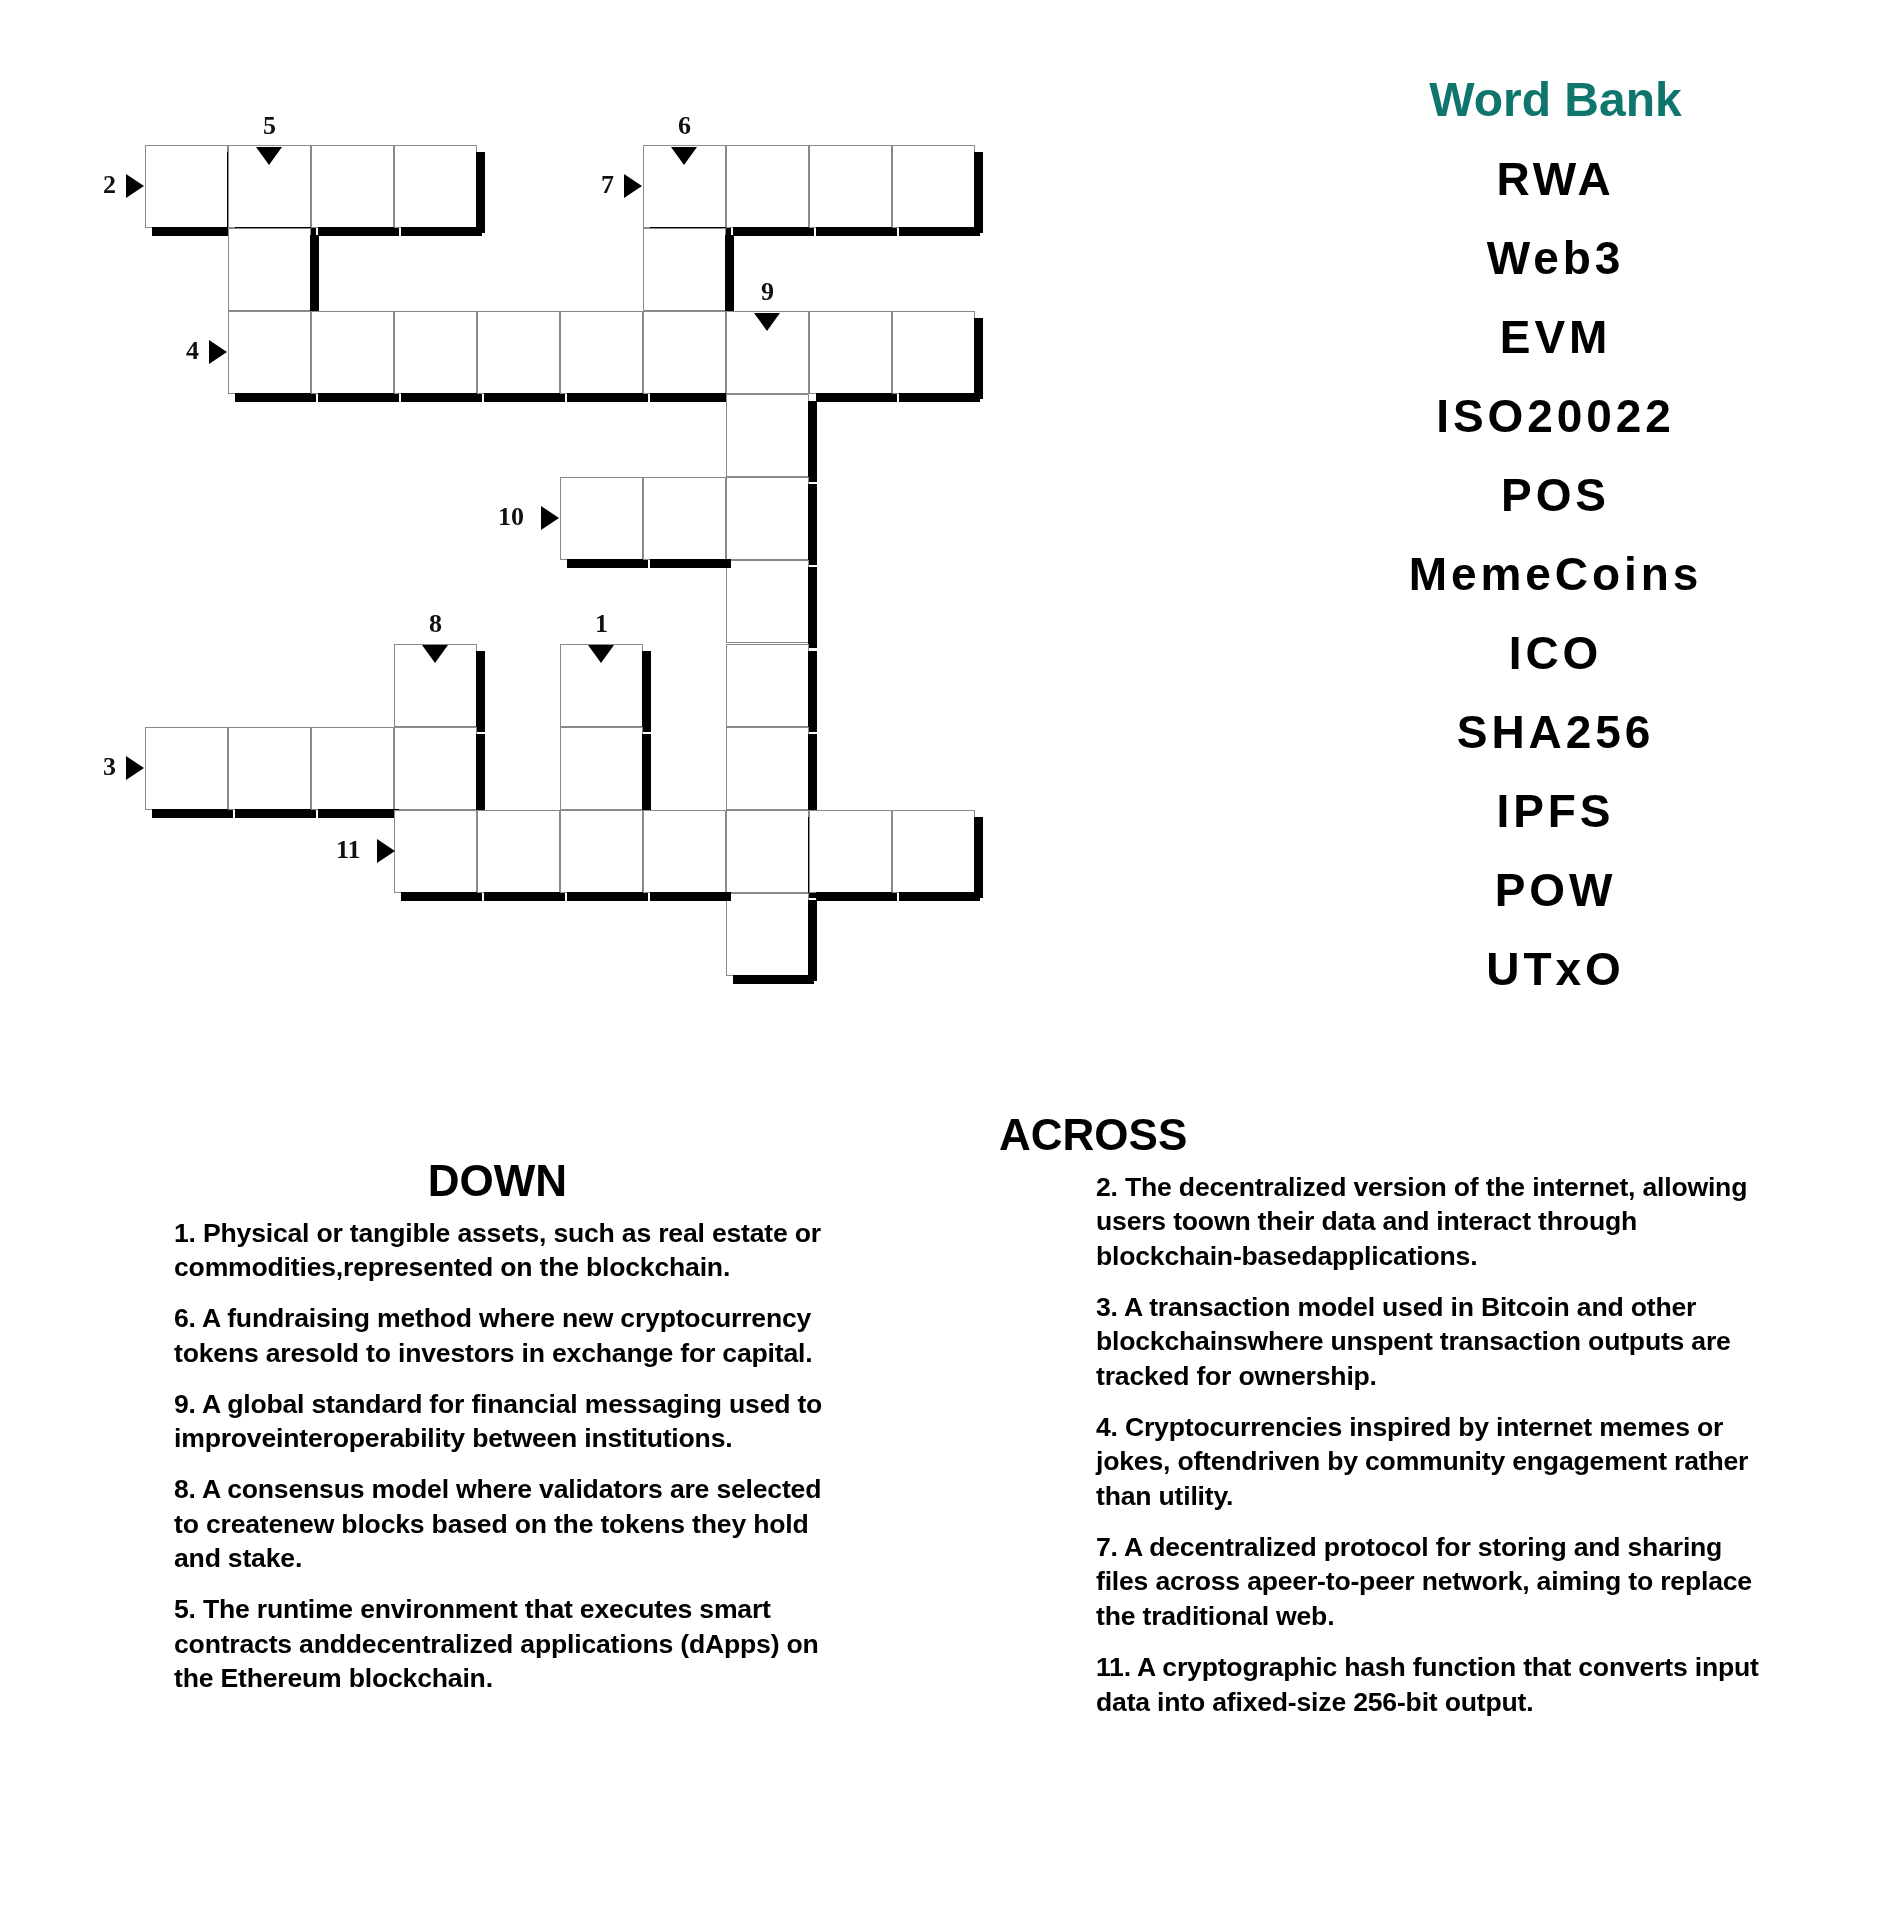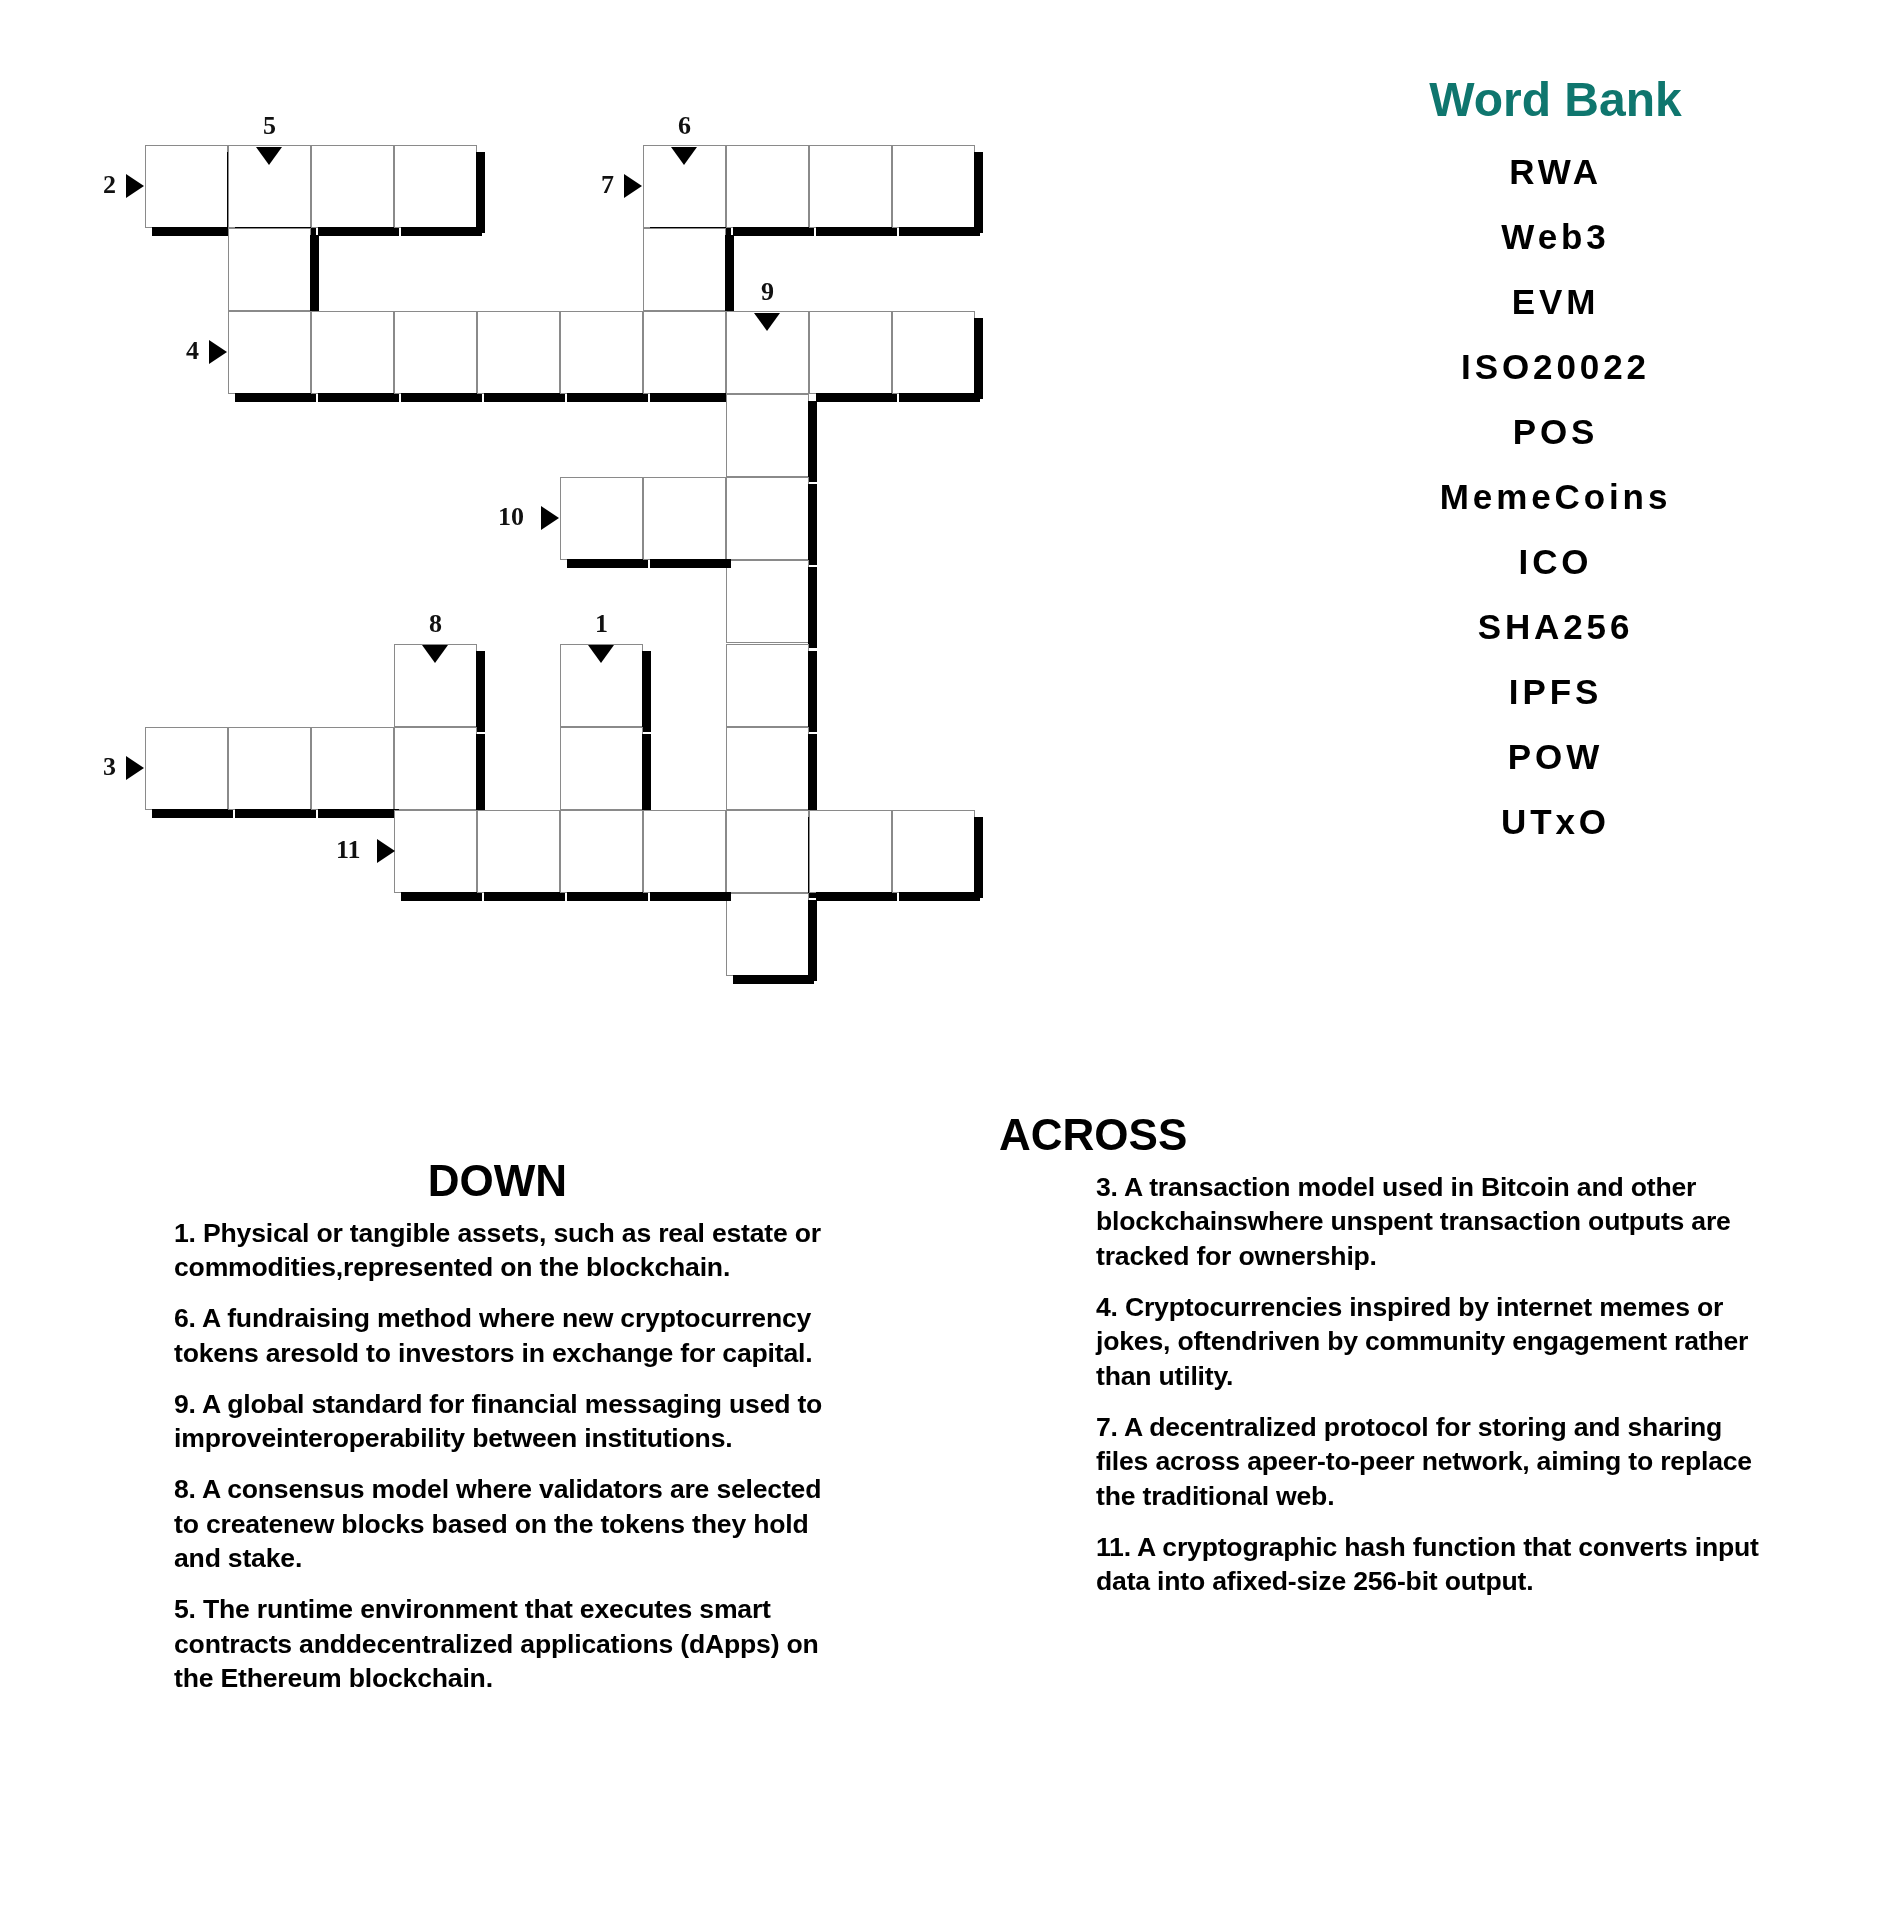--- a/index.html
+++ b/index.html
@@ -61,21 +61,21 @@
     text-align:center;
   }
   #word-bank .wb-title{
     font-size:48px;
     font-weight:700;
     letter-spacing:0px;
     color:#0f766e;
     margin-bottom:25px;
   }
   #word-bank .wb-item{
-    font-size:35px;
+    font-size:46px;
     font-weight:700;
     letter-spacing:3.9px;
     color:#000;
     margin-bottom:25px;
   }
 
   
   .clue-col{
     position:absolute;
     box-sizing:border-box;
@@ -208,18 +208,19 @@
   <div class="clue-head">DOWN</div>
   <div class="clue-item"> 1. Physical or tangible assets, such as real estate or commodities,represented on the blockchain.</div>
   <div class="clue-item">6.  A fundraising method where new cryptocurrency tokens aresold to investors in exchange for capital.</div>
   <div class="clue-item">9. A global standard for financial messaging used to improveinteroperability between institutions.</div>
   <div class="clue-item">8. A consensus model where validators are selected to createnew blocks based on the tokens they hold and stake.</div>
   <div class="clue-item">5. The runtime environment that executes smart contracts anddecentralized applications (dApps) on the Ethereum blockchain.</div>
 </div>
 
 <div id="across-col" class="clue-col">
   <div class="clue-head">ACROSS</div>
+  <div class="clue-item">2. The decentralized version of the internet, allowing users toown their data and interact through blockchain-basedapplications.</div>
   <div class="clue-item">3. A transaction model used in Bitcoin and other blockchainswhere unspent transaction outputs are tracked for ownership.</div>
   <div class="clue-item">4. Cryptocurrencies inspired by internet memes or jokes, oftendriven by community engagement rather than utility.</div>
   <div class="clue-item">7. A decentralized protocol for storing and sharing files across apeer-to-peer network, aiming to replace the traditional web.</div>
   <div class="clue-item">11. A cryptographic hash function that converts input data into afixed-size 256-bit output.</div>
 </div>
 
 
 </body></html>

